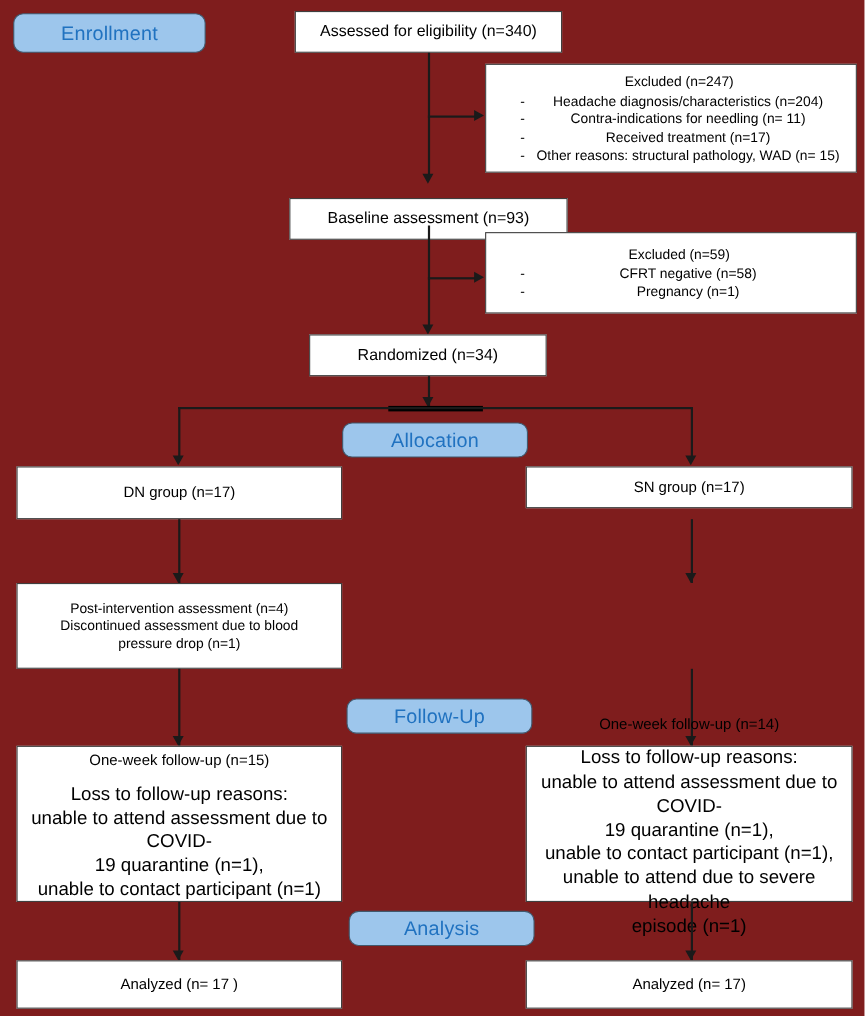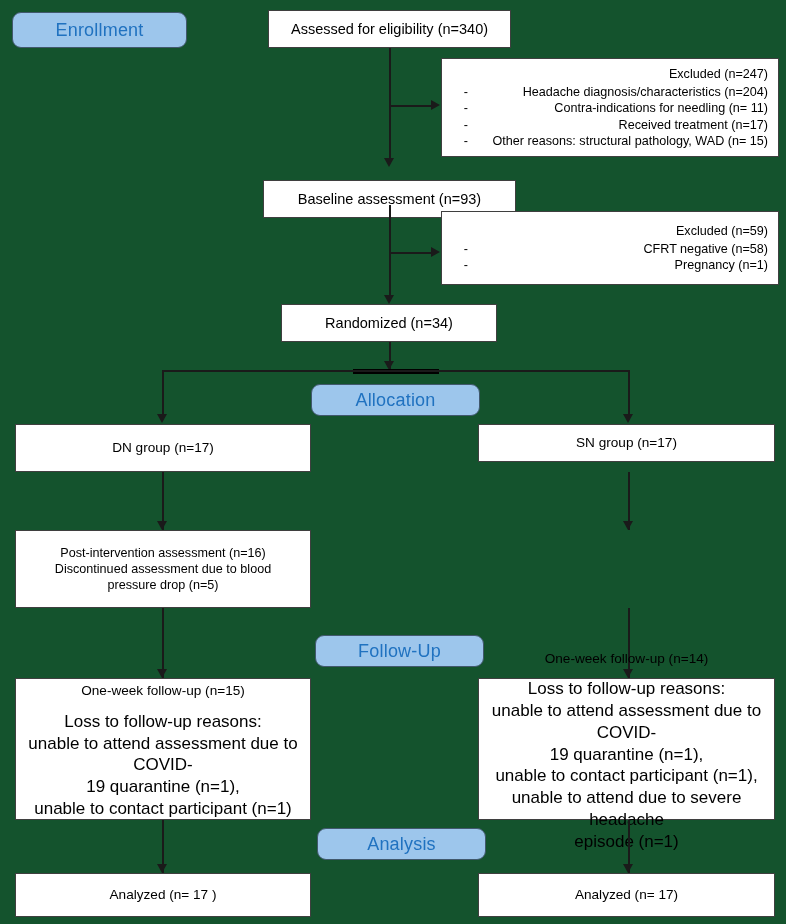--- a/index.html
+++ b/index.html
@@ -8,36 +8,36 @@
     background: #ffffff;
   }
   body {
     font-family: "Liberation Sans", sans-serif;
     color: #000000;
   }
   #diagram {
     position: relative;
     width: 786px;
     height: 924px;
-    background: #14532d;
+    background: #7f1d1d;
     overflow: hidden;
   }
   
   .box {
     position: absolute;
     box-sizing: border-box;
     border: 1.6px solid #3f3f3f;
     background: #ffffff;
     display: flex;
     flex-direction: column;
     justify-content: center;
     line-height: 1.28;
   }
   .box.center { align-items: center; text-align: center; }
-  .box.left   { align-items: flex-start; text-align: right; }
+  .box.left   { align-items: flex-start; text-align: center; padding-left: 15px; }
   .box .pad-c { padding: 0 8px; width: 100%; box-sizing: border-box; }
   .box .pad-l { padding: 0 10px; width: 100%; box-sizing: border-box; }
 
   .t15 { font-size: 14.5px; }
   .t14 { font-size: 13.6px; }
   .t13 { font-size: 12.6px; }
   .t11 { font-size: 17px; }
 
   
   .exl-title { margin-bottom: 2px; }
@@ -188,23 +188,23 @@
 
   <div class="box center" style="left:15px; top:424px; width:296px; height:48px;">
     <div class="pad-c t14">DN group (n=17)</div>
   </div>
 
   <div class="vline" style="left:162px; top:472px; height:58px;"></div>
   <div class="arrow-down" style="left:157px; top:521px;"></div>
 
   <div class="box center" style="left:15px; top:530px; width:296px; height:78px;">
     <div class="pad-c t13">
-      <div>Post-intervention assessment (n=16)</div>
+      <div>Post-intervention assessment (n=4)</div>
       <div>Discontinued assessment due to blood</div>
-      <div>pressure drop (n=5)</div>
+      <div>pressure drop (n=1)</div>
     </div>
   </div>
 
   <div class="vline" style="left:162px; top:608px; height:70px;"></div>
   <div class="arrow-down" style="left:157px; top:669px;"></div>
 
   <div class="box center" style="left:15px; top:678px; width:296px; height:142px;">
     <div class="pad-c" style="padding-top:4px;">
       <div class="t14">One-week follow-up (n=15)</div>
       <span class="blank-line"></span>

